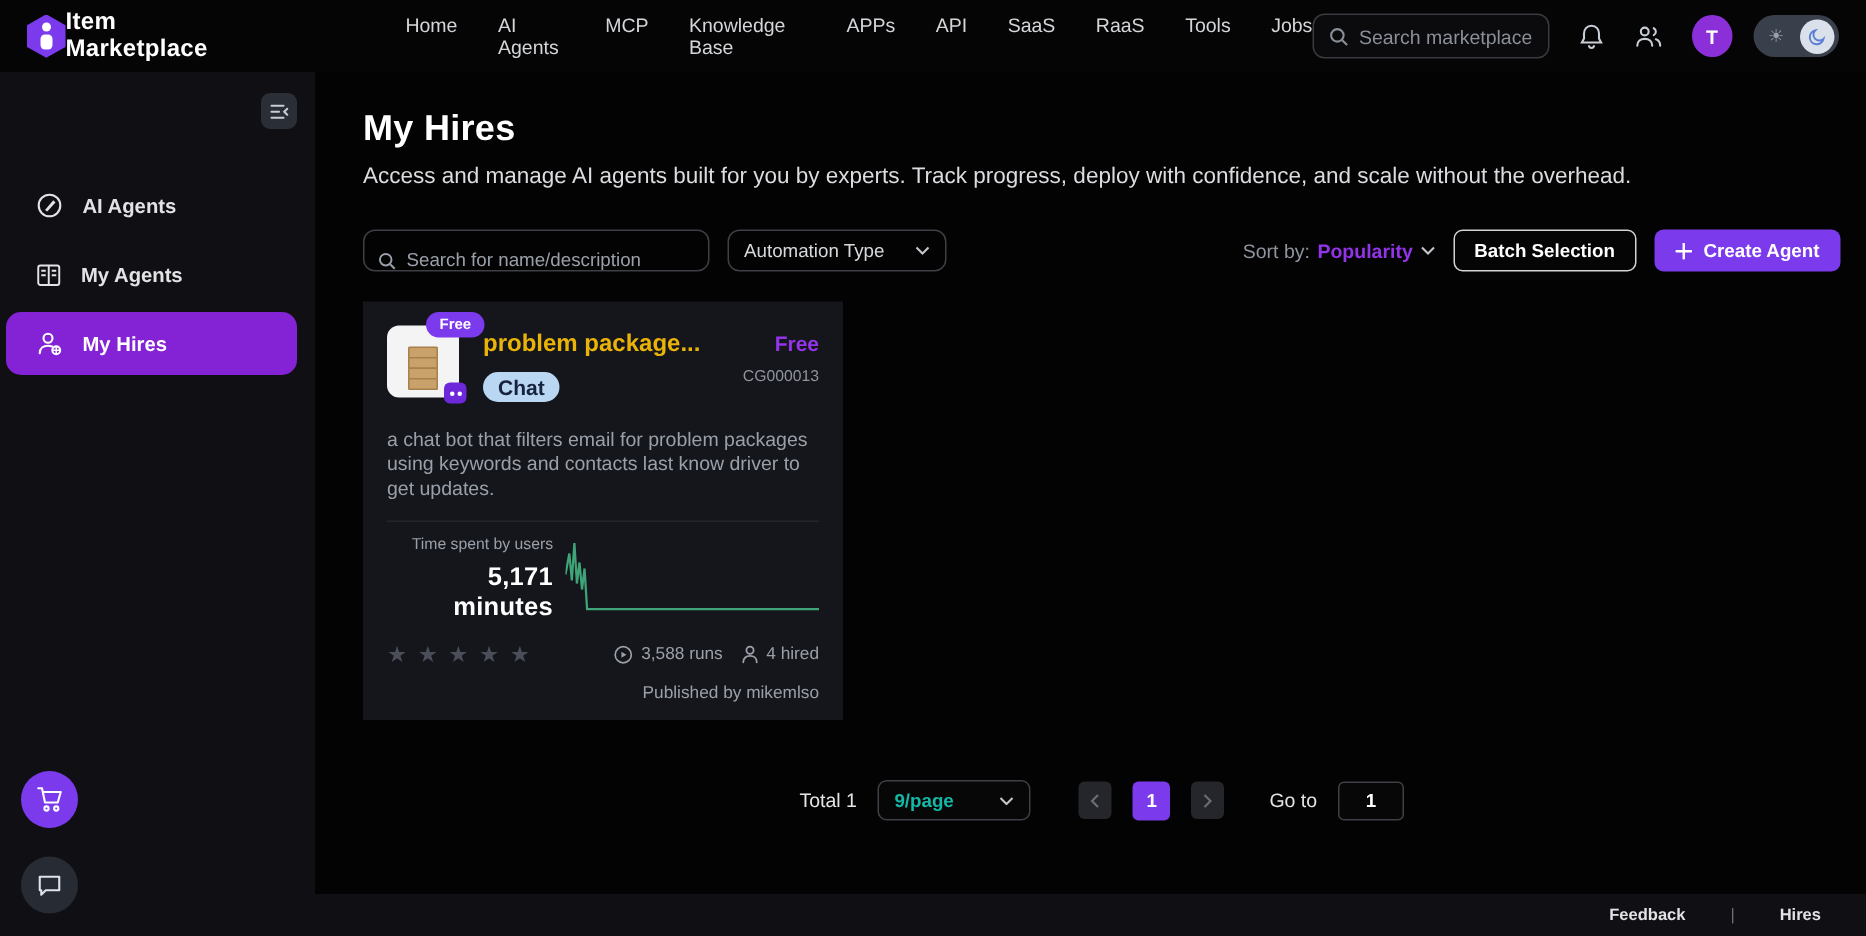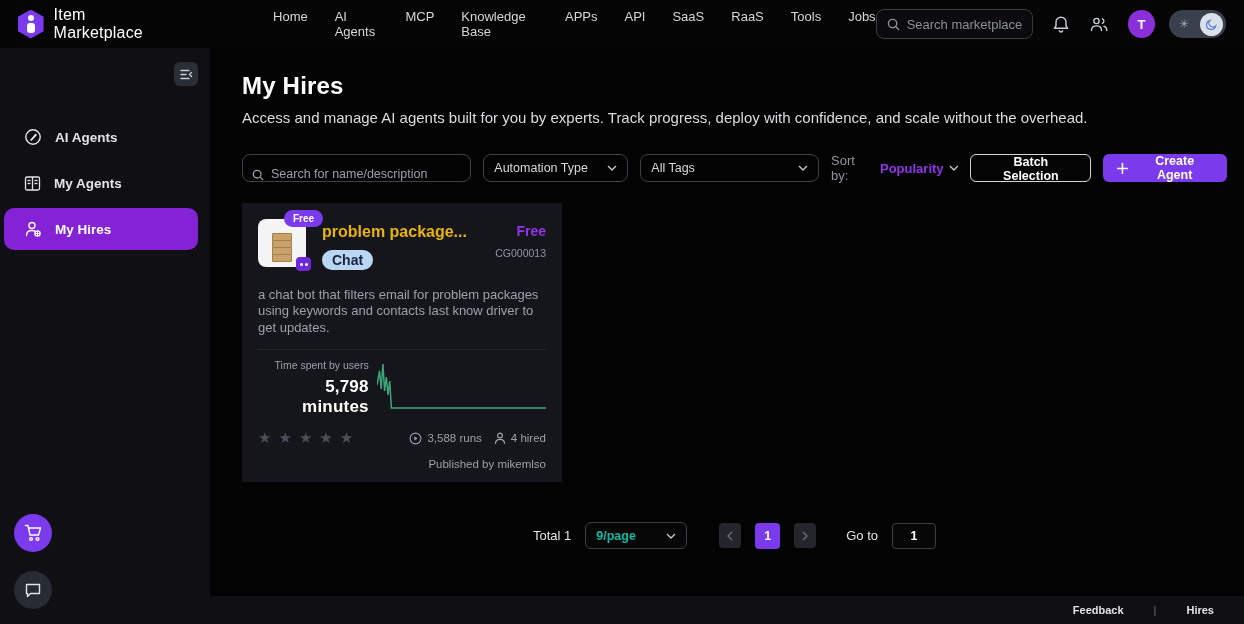--- a/index.html
+++ b/index.html
@@ -8,21 +8,21 @@
   .page { position:relative; width:1244px; height:624px; }
 
   
   .header { position:absolute; top:0; left:0; width:100%; height:48px;
     background:#050505; display:flex; align-items:center; padding:0 18px; z-index:5; }
   .logo-hex { width:27px; height:29px; background:#7c3aed;
     clip-path:polygon(50% 0,100% 25%,100% 75%,50% 100%,0 75%,0 25%);
     display:flex; flex-direction:column; align-items:center; justify-content:center; gap:2px; }
   .logo-dot { width:6px; height:6px; border-radius:50%; background:#fff; }
   .logo-body { width:8px; height:10px; border-radius:3px; background:#fff; }
-  .brand { font-size:16px; font-weight:normal; color:#fff; margin-left:10px; letter-spacing:.2px; }
+  .brand { font-size:16px; font-weight:bold; color:#fff; letter-spacing:.2px; }
   .nav { display:flex; gap:27px; margin-left:100px; }
   .nav a { font-size:13px; color:#d4d6da; text-decoration:none; cursor:pointer; }
   .hspacer { flex:1; }
   .hsearch { width:165px; height:30px; border:1px solid #3a3a40; border-radius:8px;
     background:#0b0b0d; display:flex; align-items:center; padding:0 10px; gap:7px; }
   .hsearch input { background:transparent; border:none; outline:none; color:#cfd3da;
     font-size:13px; width:115px; font-family:"Liberation Sans",sans-serif; }
   .hsearch input::placeholder { color:#8a8f99; }
   .hicon { margin-left:19px; display:flex; align-items:center; cursor:pointer; }
   .avatar { width:28px; height:28px; border-radius:50%; background:#8b30d9; color:#fff;
@@ -239,26 +239,20 @@
             <line x1="9.5" y1="9.5" x2="13" y2="13"></line>
           </svg>
         <input placeholder="Search for name/description" style="">
       </div>
       <div class="f-select" style="width:146px">
         <span>Automation Type</span>
         <svg width="10" height="6" viewBox="0 0 10 6" fill="none" stroke="#c6c6cc" stroke-width="1.4">
             <polyline points="1,1 5,5 9,1"></polyline>
           </svg>
       </div>
-      <div class="f-select" style="width:180px">
-        <span>All Tags</span>
-        <svg width="10" height="6" viewBox="0 0 10 6" fill="none" stroke="#c6c6cc" stroke-width="1.4">
-            <polyline points="1,1 5,5 9,1"></polyline>
-          </svg>
-      </div>
       <div class="sort">
         <span class="sort-label">Sort by:</span>
         <span class="sort-value">Popularity</span>
         <svg width="10" height="6" viewBox="0 0 10 6" fill="none" stroke="#c6c6cc" stroke-width="1.4">
             <polyline points="1,1 5,5 9,1"></polyline>
           </svg>
       </div>
       <button class="btn-batch">Batch Selection</button>
       <button class="btn-create">
         <svg width="11" height="11" viewBox="0 0 11 11" stroke="#fff" stroke-width="1.6" stroke-linecap="round">
@@ -293,21 +287,21 @@
         <div class="card-right">
           <div class="price">Free</div>
           <div class="card-id">CG000013</div>
         </div>
       </div>
       <div class="card-desc">a chat bot that filters email for problem packages using keywords and contacts last know driver to get updates.</div>
       <div class="card-div"></div>
       <div class="stats">
         <div>
           <div class="time-label">Time spent by users</div>
-          <div class="time-value">5,798 minutes</div>
+          <div class="time-value">5,171 minutes</div>
         </div>
         <svg class="spark" width="176" height="50" viewBox="0 0 100 50" preserveAspectRatio="none">
           <polyline points="0,24 1.5,10 2.5,28 3.5,3 4.5,30 5.5,16 6.5,34 7.5,20 8.5,47 100,47" fill="none" stroke="#3fa578" stroke-width="1.5" vector-effect="non-scaling-stroke"></polyline>
         </svg>
       </div>
       <div class="meta-row">
         <div class="stars">
           <span>★</span><span>★</span><span>★</span><span>★</span><span>★</span>
         </div>
         <div class="meta-right">

